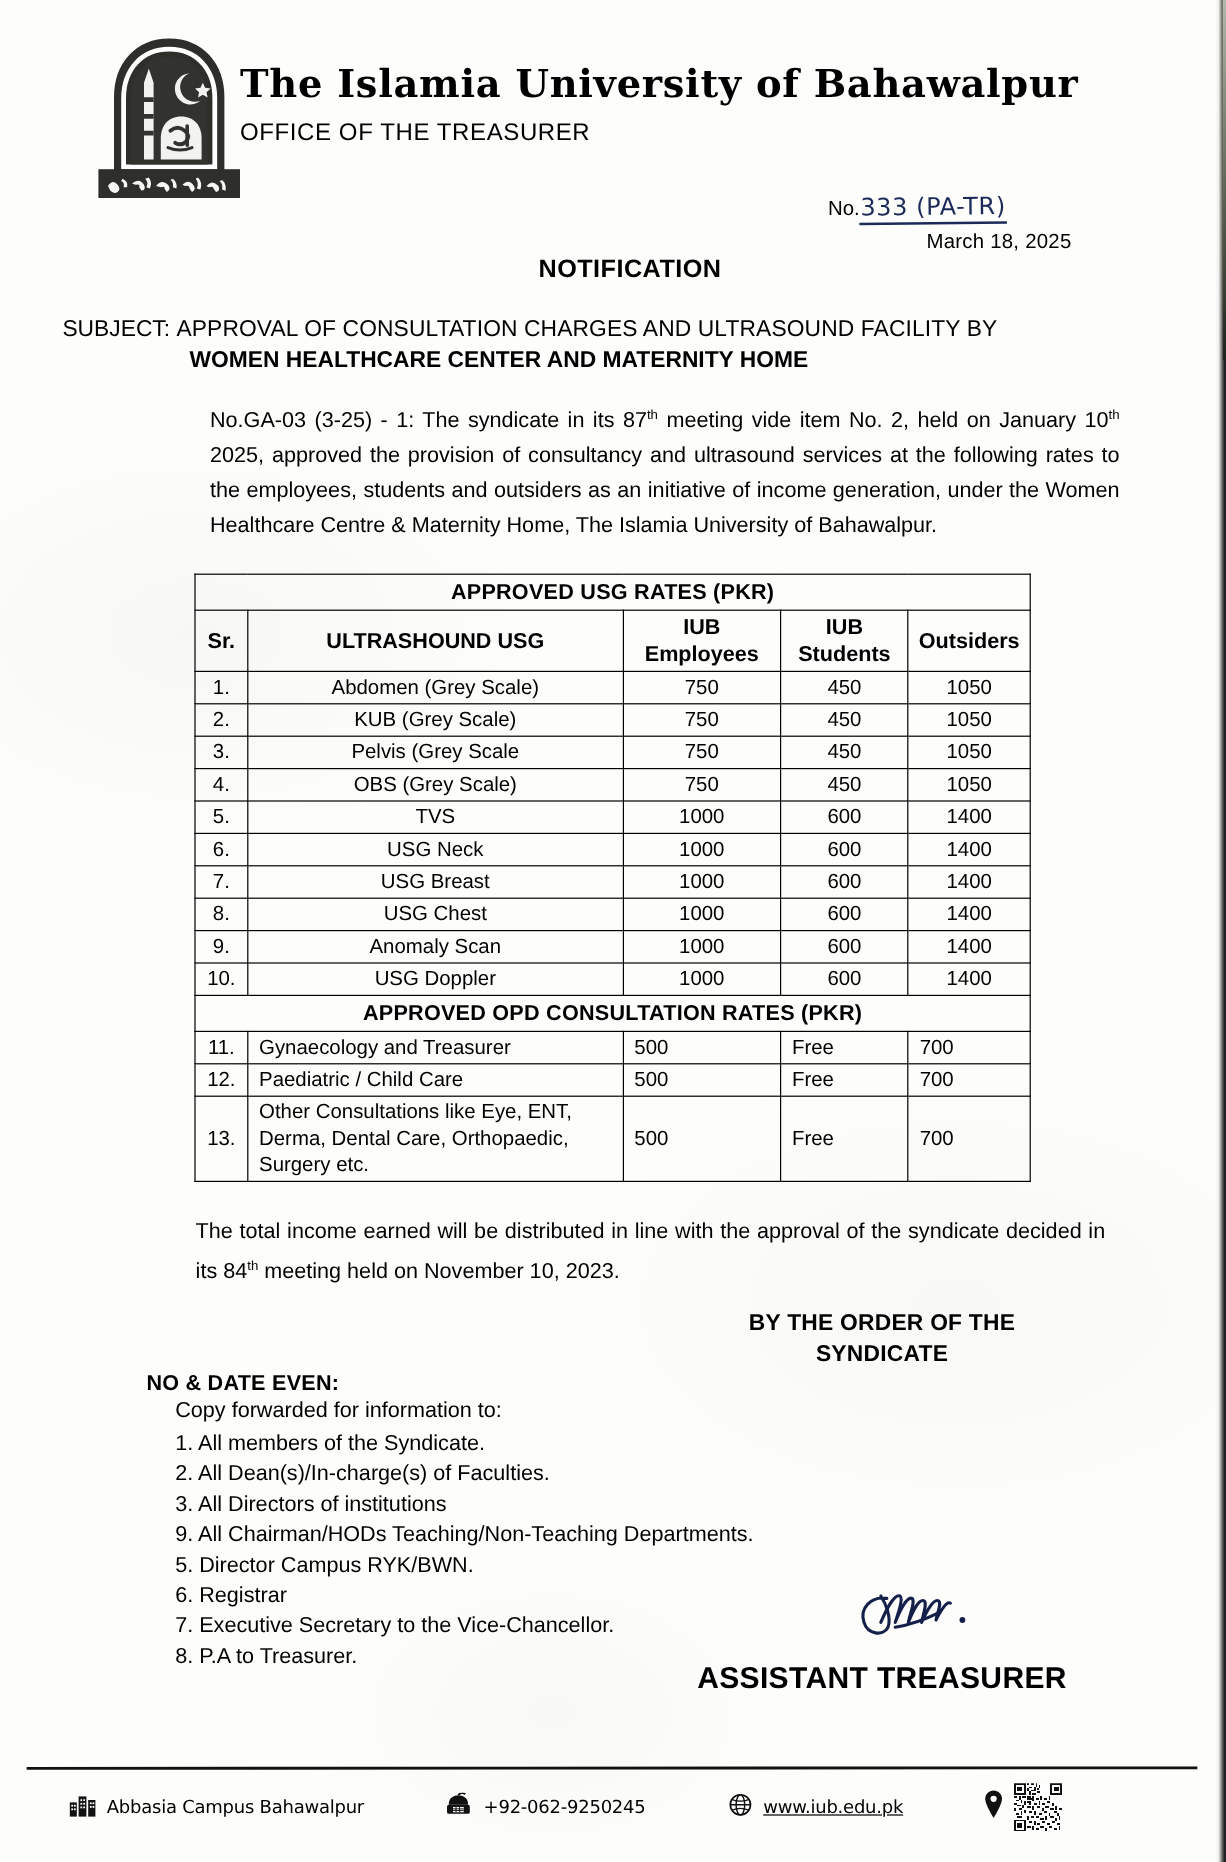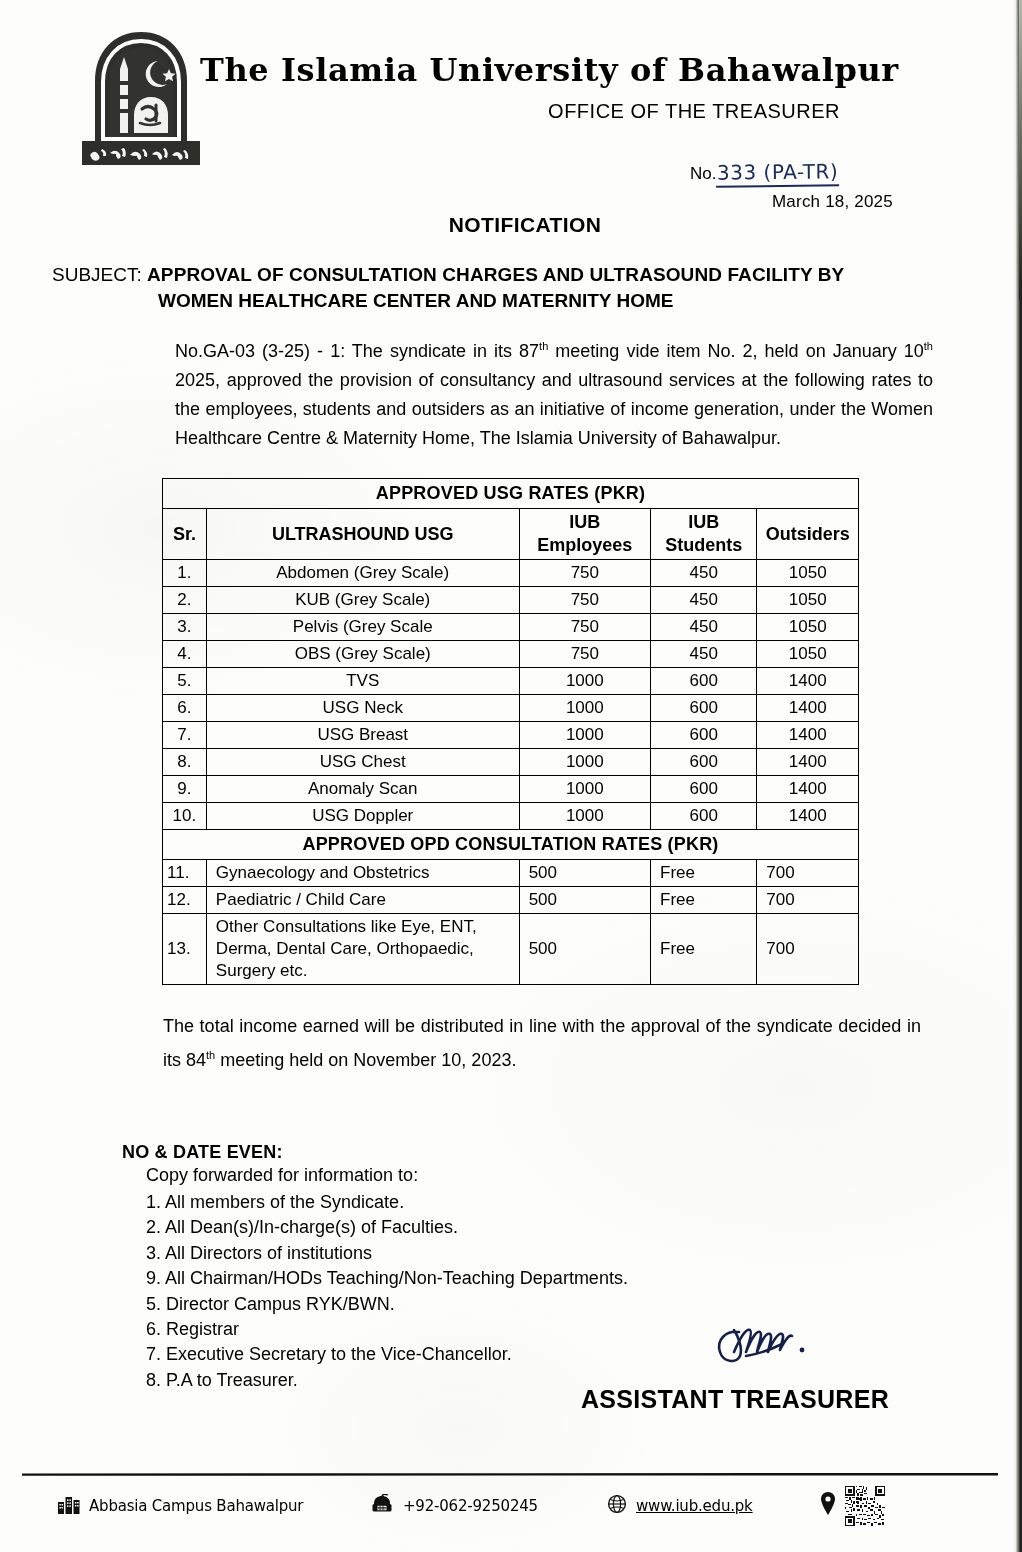--- a/index.html
+++ b/index.html
@@ -45,21 +45,21 @@
     text-align:center;
     font-family:"DejaVu Serif", serif;
     font-weight:700;
     font-size:32px;
     letter-spacing:0.6px;
     line-height:40px;
     white-space:nowrap;
   }
   .office{
     position:absolute;left:200px;top:100px;width:640px;
-    text-align:right;
+    text-align:left;
     font-size:20px;font-weight:400;letter-spacing:.5px;
   }
 
   .refno{
     position:absolute;left:690px;top:160px;width:280px;
     text-align:left;
     font-size:17px;
   }
   .refno .lbl{font-size:17px;}
   .refno .hand{
@@ -80,21 +80,21 @@
   .notif{
     position:absolute;left:0;top:213px;width:1010px;
     text-align:center;font-weight:700;font-size:21px;letter-spacing:.4px;padding-left:20px;
   }
 
   .subject{
     position:absolute;left:52px;top:262px;width:880px;
     font-size:19px;line-height:26px;
   }
   .subject .sl{font-weight:400;}
-  .subject .st{font-weight:700;letter-spacing:.1px;}
+  .subject .st{font-weight:400;letter-spacing:.1px;}
   .subject .l2{display:block;margin-left:106px;font-weight:700;}
 
   .para1{
     position:absolute;left:163px;top:332px;width:758px;
     font-size:18px;line-height:29px;
     text-align:justify;
     text-justify:inter-word;
     margin-left:12px;
   }
   .para1 sup{font-size:11px;vertical-align:super;}
@@ -119,21 +119,21 @@
     text-align:center;font-weight:700;font-size:18px;line-height:23px;
   }
   .c-sr{width:38px;text-align:center;}
   .c-desc{width:345px;}
   .c-emp{width:125px;text-align:center;}
   .c-stu{width:98px;text-align:center;}
   .c-out{width:90px;text-align:center;}
   .r-usg .c-desc{text-align:center;}
   .r-opd .c-desc{text-align:left;padding-left:9px;}
   .r-opd .c-emp,.r-opd .c-stu,.r-opd .c-out{text-align:left;padding-left:9px;}
-  .r-opd .c-sr{text-align:left;}
+  .r-opd .c-sr{text-align:center;}
   .multi{line-height:26px;}
 
   .para2{
     position:absolute;left:163px;top:1012px;width:758px;
     font-size:18px;line-height:29px;text-align:justify;
   }
   .para2 sup{font-size:11px;vertical-align:super;}
 
   .byorder{
     position:absolute;left:560px;top:1090px;width:350px;
@@ -333,21 +333,21 @@
           <td class="c-emp">1000</td>
           <td class="c-stu">600</td>
           <td class="c-out">1400</td>
         </tr>
         <tr>
         <td class="band" colspan="5">APPROVED OPD CONSULTATION RATES (PKR)</td>
       </tr>
 
     <tr class="r-opd">
           <td class="c-sr">11.</td>
-          <td class="c-desc">Gynaecology and Obstetrics</td>
+          <td class="c-desc">Gynaecology and Treasurer</td>
           <td class="c-emp">500</td>
           <td class="c-stu">Free</td>
           <td class="c-out">700</td>
         </tr>
         <tr class="r-opd">
           <td class="c-sr">12.</td>
           <td class="c-desc">Paediatric / Child Care</td>
           <td class="c-emp">500</td>
           <td class="c-stu">Free</td>
           <td class="c-out">700</td>
@@ -359,20 +359,24 @@
           <td class="c-stu">Free</td>
           <td class="c-out">700</td>
         </tr>
       </tbody>
   </table>
 
   <div class="para2">
     <span>The total income earned will be distributed in line with the approval of the syndicate decided in its 84</span><sup>th</sup><span> meeting held on November 10, 2023.</span>
   </div>
 
+  <div class="byorder">
+    <div>BY THE ORDER OF THE</div>
+    <div>SYNDICATE</div>
+  </div>
 
   <div class="nodate">NO &amp; DATE EVEN:</div>
   <div class="copyfwd">Copy forwarded for information to:</div>
   <div class="dlist">
       <div>1. All members of the Syndicate.</div>
       <div>2. All Dean(s)/In-charge(s) of Faculties.</div>
       <div>3. All Directors of institutions</div>
       <div>9. All Chairman/HODs Teaching/Non-Teaching Departments.</div>
       <div>5. Director Campus RYK/BWN.</div>
       <div>6. Registrar</div>

